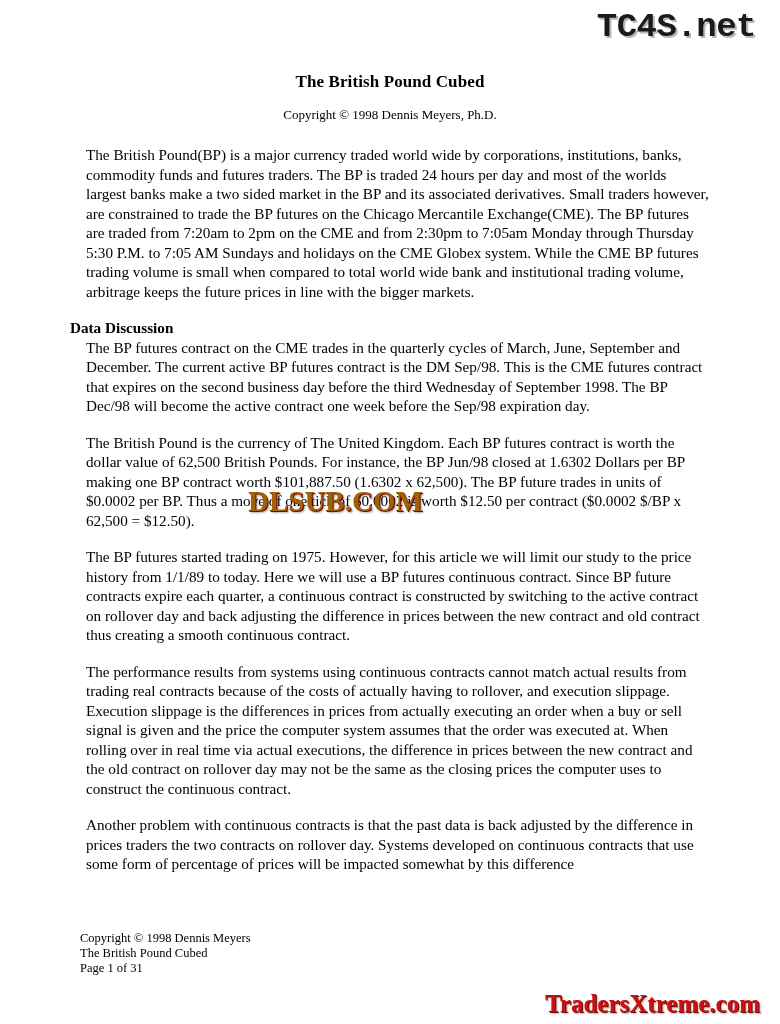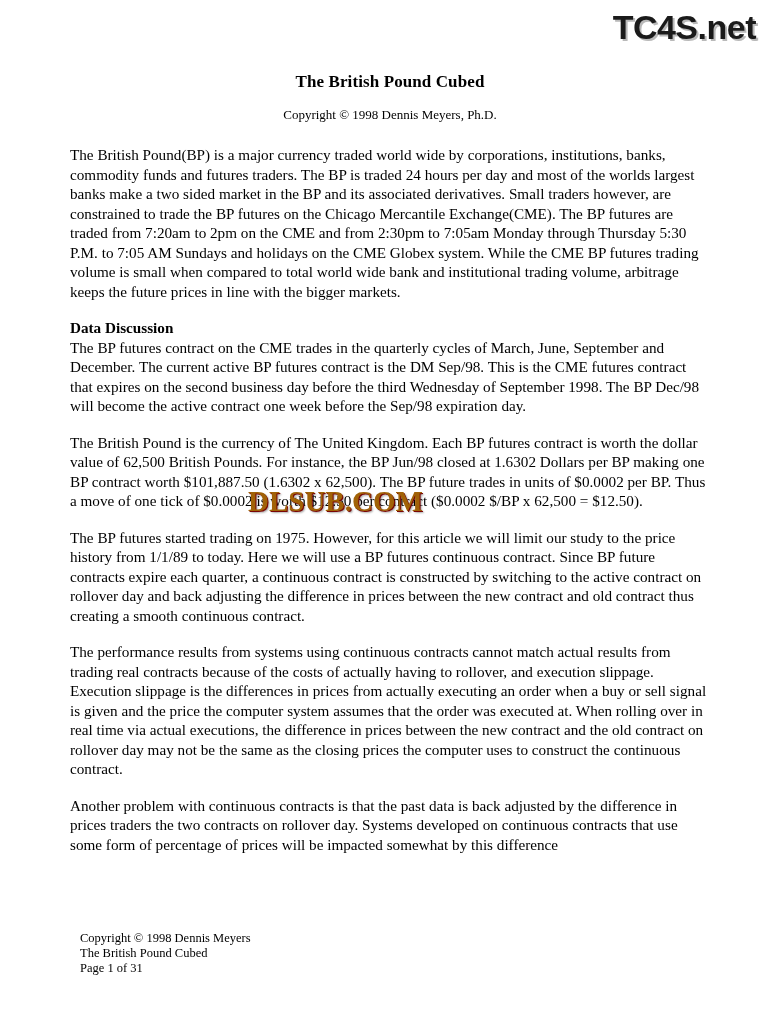--- a/index.html
+++ b/index.html
@@ -20,21 +20,21 @@
     width: 780px;
     height: 1024px;
     box-sizing: border-box;
   }
 
   
   .wm-top {
     position: absolute;
     top: 8px;
     right: 24px;
-    font-family: Liberation Sans, sans-serif;
+    font-family: Liberation Mono, monospace;
     font-weight: bold;
     font-size: 34px;
     letter-spacing: -0.5px;
     color: #1a1a1a;
     text-shadow: 2px 2px 0 #b9b9b9;
   }
 
   
   .title-block {
     position: absolute;
@@ -55,21 +55,21 @@
   }
 
   
   .body-text {
     position: absolute;
     top: 145px;
     left: 70px;
     width: 640px;
   }
   .body-text p {
-    margin: 0 0 17px 0;
+    margin: 0 0 17px 16px;
     font-size: 15.2px;
     line-height: 19.5px;
     text-align: left;
   }
   .section-head {
     font-size: 15.2px;
     font-weight: bold;
     margin: 0 0 0 0;
     line-height: 19.5px;
   }
@@ -144,14 +144,15 @@
   </div>
 
   <div class="wm-center">DLSUB.COM</div>
 
   <div class="footer">
     <span>Copyright © 1998 Dennis Meyers</span>
     <span class="footer-center">The British Pound Cubed</span>
     <span>Page 1 of 31</span>
   </div>
 
+  <div class="wm-bottom">TradersXtreme.com</div>
 
 </div>
 
 </body></html>

